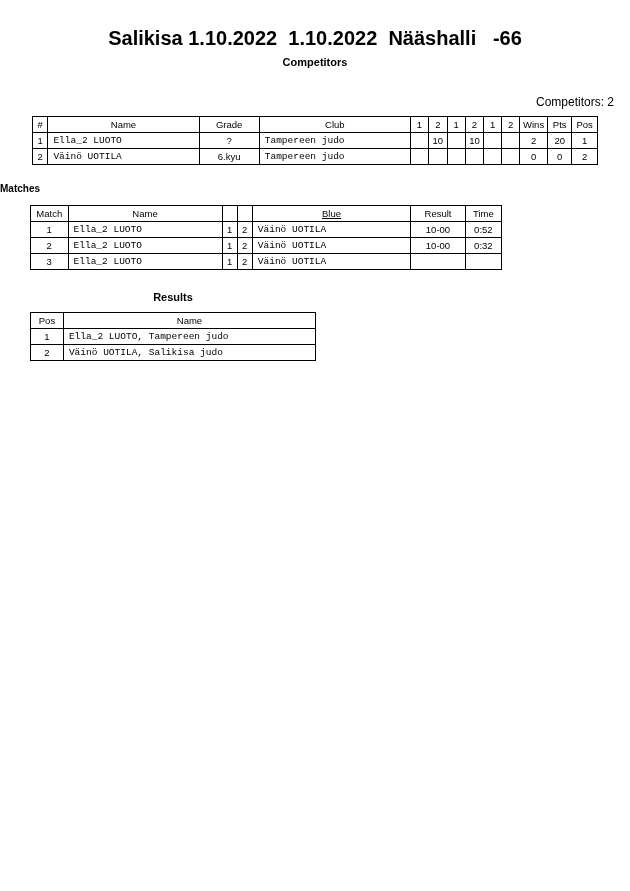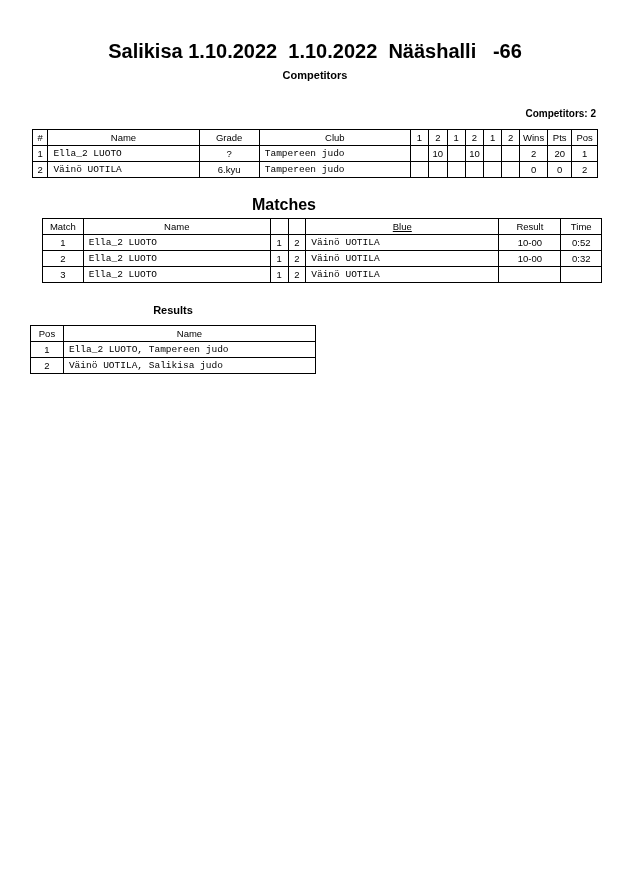--- a/index.html
+++ b/index.html
@@ -17,36 +17,36 @@
   }
   .page {
     position: relative;
     width: 630px;
     height: 891px;
   }
   .title {
     text-align: center;
     font-size: 20px;
     font-weight: bold;
-    margin-top: 40px;
+    margin-top: 27px;
     letter-spacing: 0px;
     white-space: pre;
   }
   .section-head {
     text-align: center;
     font-size: 11px;
     font-weight: bold;
     margin-top: 6px;
   }
   .competitors-count {
     position: absolute;
-    right: 34px;
+    right: 16px;
     top: 68px;
-    font-size: 10px;
-    font-weight: bold;
+    font-size: 12px;
+    font-weight: normal;
   }
   table {
     border-collapse: collapse;
     font-size: 9.5px;
   }
   table td, table th {
     border: 1px solid #000000;
     padding: 0;
     height: 15px;
     font-weight: normal;
@@ -81,29 +81,29 @@
   #competitors-table th.c-wins { width: 28px; }
   #competitors-table th.c-pts { width: 25px; }
   #competitors-table th.c-pos { width: 26px; }
 
   
   #matches-head {
     position: absolute;
     left: 0;
     top: 156px;
     width: 568px;
-    text-align: center;
-    font-size: 16px;
+    text-align: left;
+    font-size: 10px;
     font-weight: bold;
   }
   #matches-table {
     position: absolute;
-    left: 42px;
+    left: 30px;
     top: 178px;
-    width: 560px;
+    width: 472px;
   }
   #matches-table th.m-match { width: 40px; }
   #matches-table th.m-white { width: 190px; }
   #matches-table th.m-ws { width: 17px; }
   #matches-table th.m-bs { width: 17px; }
   #matches-table th.m-blue { width: 196px; text-decoration: underline; }
   #matches-table th.m-result { width: 62px; }
   #matches-table th.m-time { width: 40px; }
 
   

